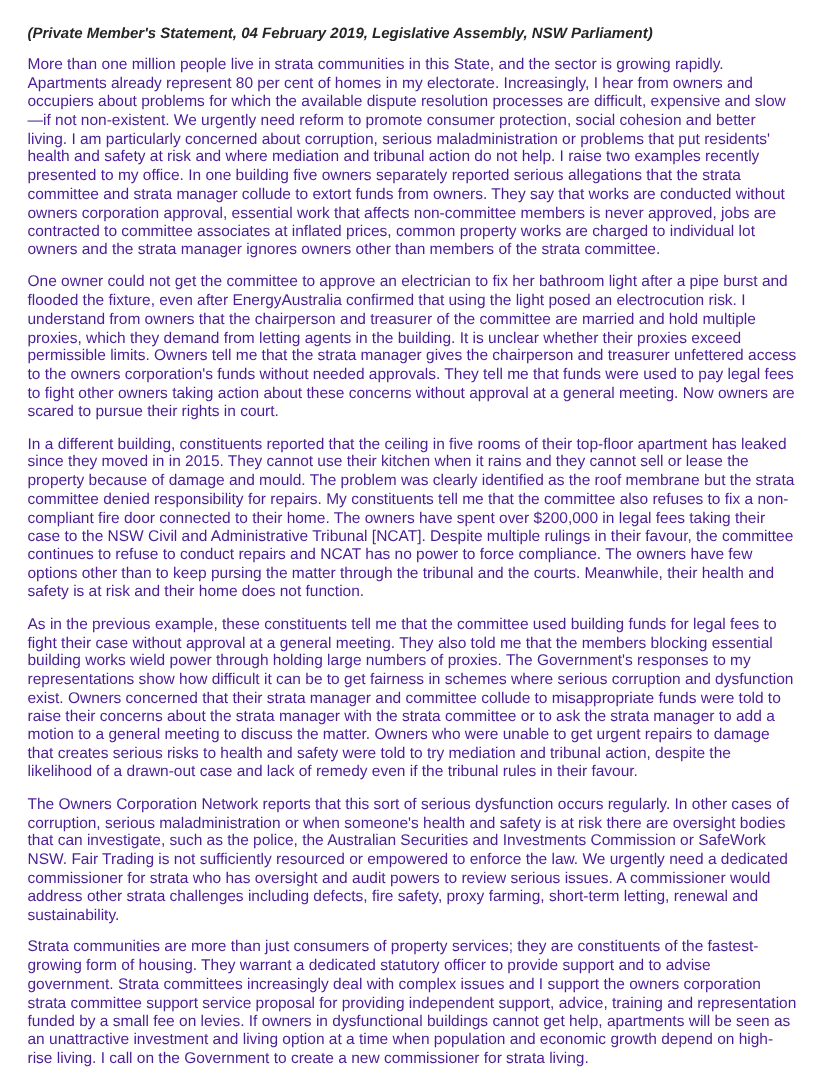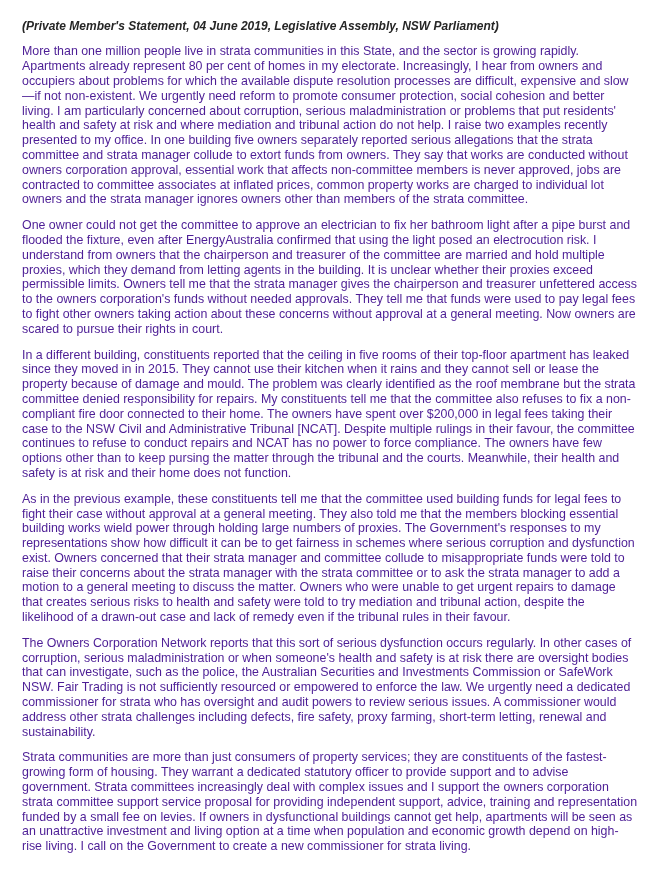--- a/index.html
+++ b/index.html
@@ -42,21 +42,21 @@
   }
   .para:first-of-type {
     margin-top: 14px;
   }
 </style>
 </head>
 <body>
 
 <main class="doc">
 
-  <p class="subtitle">(Private Member's Statement, 04 June 2019, Legislative Assembly, NSW Parliament)</p>
+  <p class="subtitle">(Private Member's Statement, 04 February 2019, Legislative Assembly, NSW Parliament)</p>
 
   <p class="para">More than one million people live in strata communities in this State, and the sector is growing rapidly. Apartments already represent 80 per cent of homes in my electorate. Increasingly, I hear from owners and occupiers about problems for which the available dispute resolution processes are difficult, expensive and slow—if not non-existent. We urgently need reform to promote consumer protection, social cohesion and better living. I am particularly concerned about corruption, serious maladministration or problems that put residents' health and safety at risk and where mediation and tribunal action do not help. I raise two examples recently presented to my office. In one building five owners separately reported serious allegations that the strata committee and strata manager collude to extort funds from owners. They say that works are conducted without owners corporation approval, essential work that affects non-committee members is never approved, jobs are contracted to committee associates at inflated prices, common property works are charged to individual lot owners and the strata manager ignores owners other than members of the strata committee.</p>
 
   <p class="para">One owner could not get the committee to approve an electrician to fix her bathroom light after a pipe burst and flooded the fixture, even after EnergyAustralia confirmed that using the light posed an electrocution risk. I understand from owners that the chairperson and treasurer of the committee are married and hold multiple proxies, which they demand from letting agents in the building. It is unclear whether their proxies exceed permissible limits. Owners tell me that the strata manager gives the chairperson and treasurer unfettered access to the owners corporation's funds without needed approvals. They tell me that funds were used to pay legal fees to fight other owners taking action about these concerns without approval at a general meeting. Now owners are scared to pursue their rights in court.</p>
 
   <p class="para">In a different building, constituents reported that the ceiling in five rooms of their top-floor apartment has leaked since they moved in in 2015. They cannot use their kitchen when it rains and they cannot sell or lease the property because of damage and mould. The problem was clearly identified as the roof membrane but the strata committee denied responsibility for repairs. My constituents tell me that the committee also refuses to fix a non-compliant fire door connected to their home. The owners have spent over $200,000 in legal fees taking their case to the NSW Civil and Administrative Tribunal [NCAT]. Despite multiple rulings in their favour, the committee continues to refuse to conduct repairs and NCAT has no power to force compliance. The owners have few options other than to keep pursing the matter through the tribunal and the courts. Meanwhile, their health and safety is at risk and their home does not function.</p>
 
   <p class="para">As in the previous example, these constituents tell me that the committee used building funds for legal fees to fight their case without approval at a general meeting. They also told me that the members blocking essential building works wield power through holding large numbers of proxies. The Government's responses to my representations show how difficult it can be to get fairness in schemes where serious corruption and dysfunction exist. Owners concerned that their strata manager and committee collude to misappropriate funds were told to raise their concerns about the strata manager with the strata committee or to ask the strata manager to add a motion to a general meeting to discuss the matter. Owners who were unable to get urgent repairs to damage that creates serious risks to health and safety were told to try mediation and tribunal action, despite the likelihood of a drawn-out case and lack of remedy even if the tribunal rules in their favour.</p>
 
   <p class="para">The Owners Corporation Network reports that this sort of serious dysfunction occurs regularly. In other cases of corruption, serious maladministration or when someone's health and safety is at risk there are oversight bodies that can investigate, such as the police, the Australian Securities and Investments Commission or SafeWork NSW. Fair Trading is not sufficiently resourced or empowered to enforce the law. We urgently need a dedicated commissioner for strata who has oversight and audit powers to review serious issues. A commissioner would address other strata challenges including defects, fire safety, proxy farming, short-term letting, renewal and sustainability.</p>

